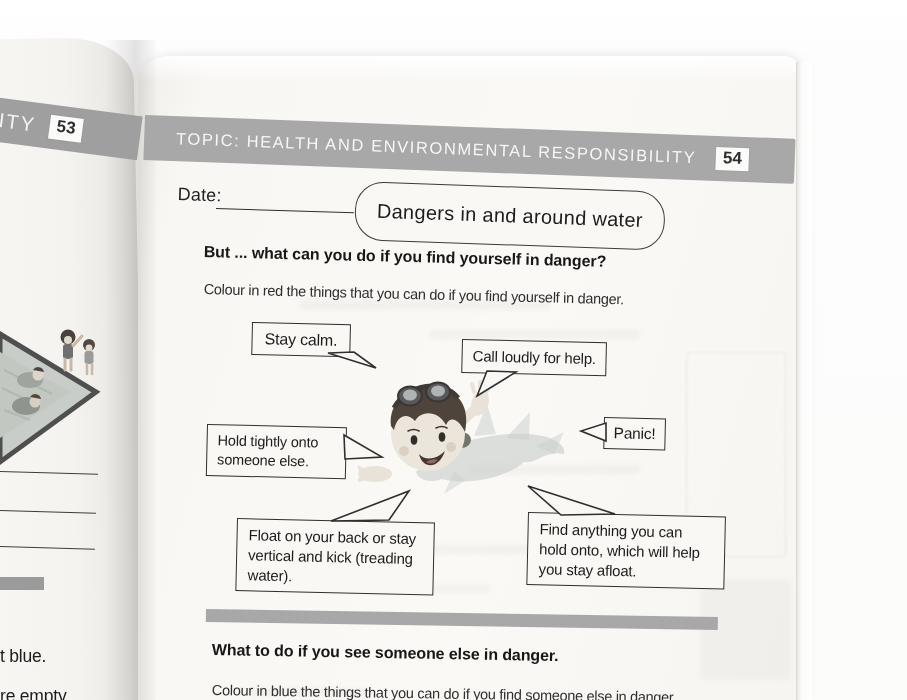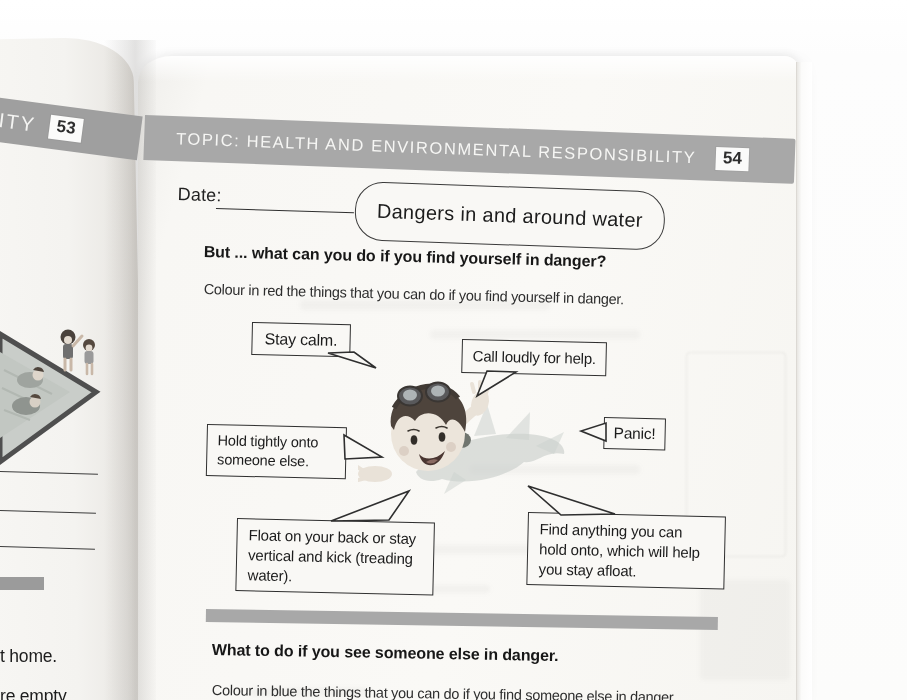--- a/index.html
+++ b/index.html
@@ -171,21 +171,21 @@
       <circle cx="31" cy="20" r="3.4" fill="#e3dacf"></circle>
       <rect x="26.5" y="23" width="9" height="13" rx="3" fill="#9a9a9a"></rect>
       <path d="M29,36 L29,46 M34,36 L34,46" stroke="#c9b8a8" stroke-width="2.6" stroke-linecap="round"></path>
     </g>
   </svg>
 
   <div class="wline l1"></div>
   <div class="wline l2"></div>
   <div class="wline l3"></div>
   <div class="lbar"></div>
-  <div class="lfrag f1">t home.</div>
+  <div class="lfrag f1">t blue.</div>
   <div class="lfrag f2">re empty</div>
 
   <div class="topic-band">
     <span class="topic-text">TOPIC: HEALTH AND ENVIRONMENTAL RESPONSIBILITY</span>
     <span class="pagenum-badge">54</span>
   </div>
 
   <div class="date-row">Date:</div>
   <div class="date-line"></div>
 

